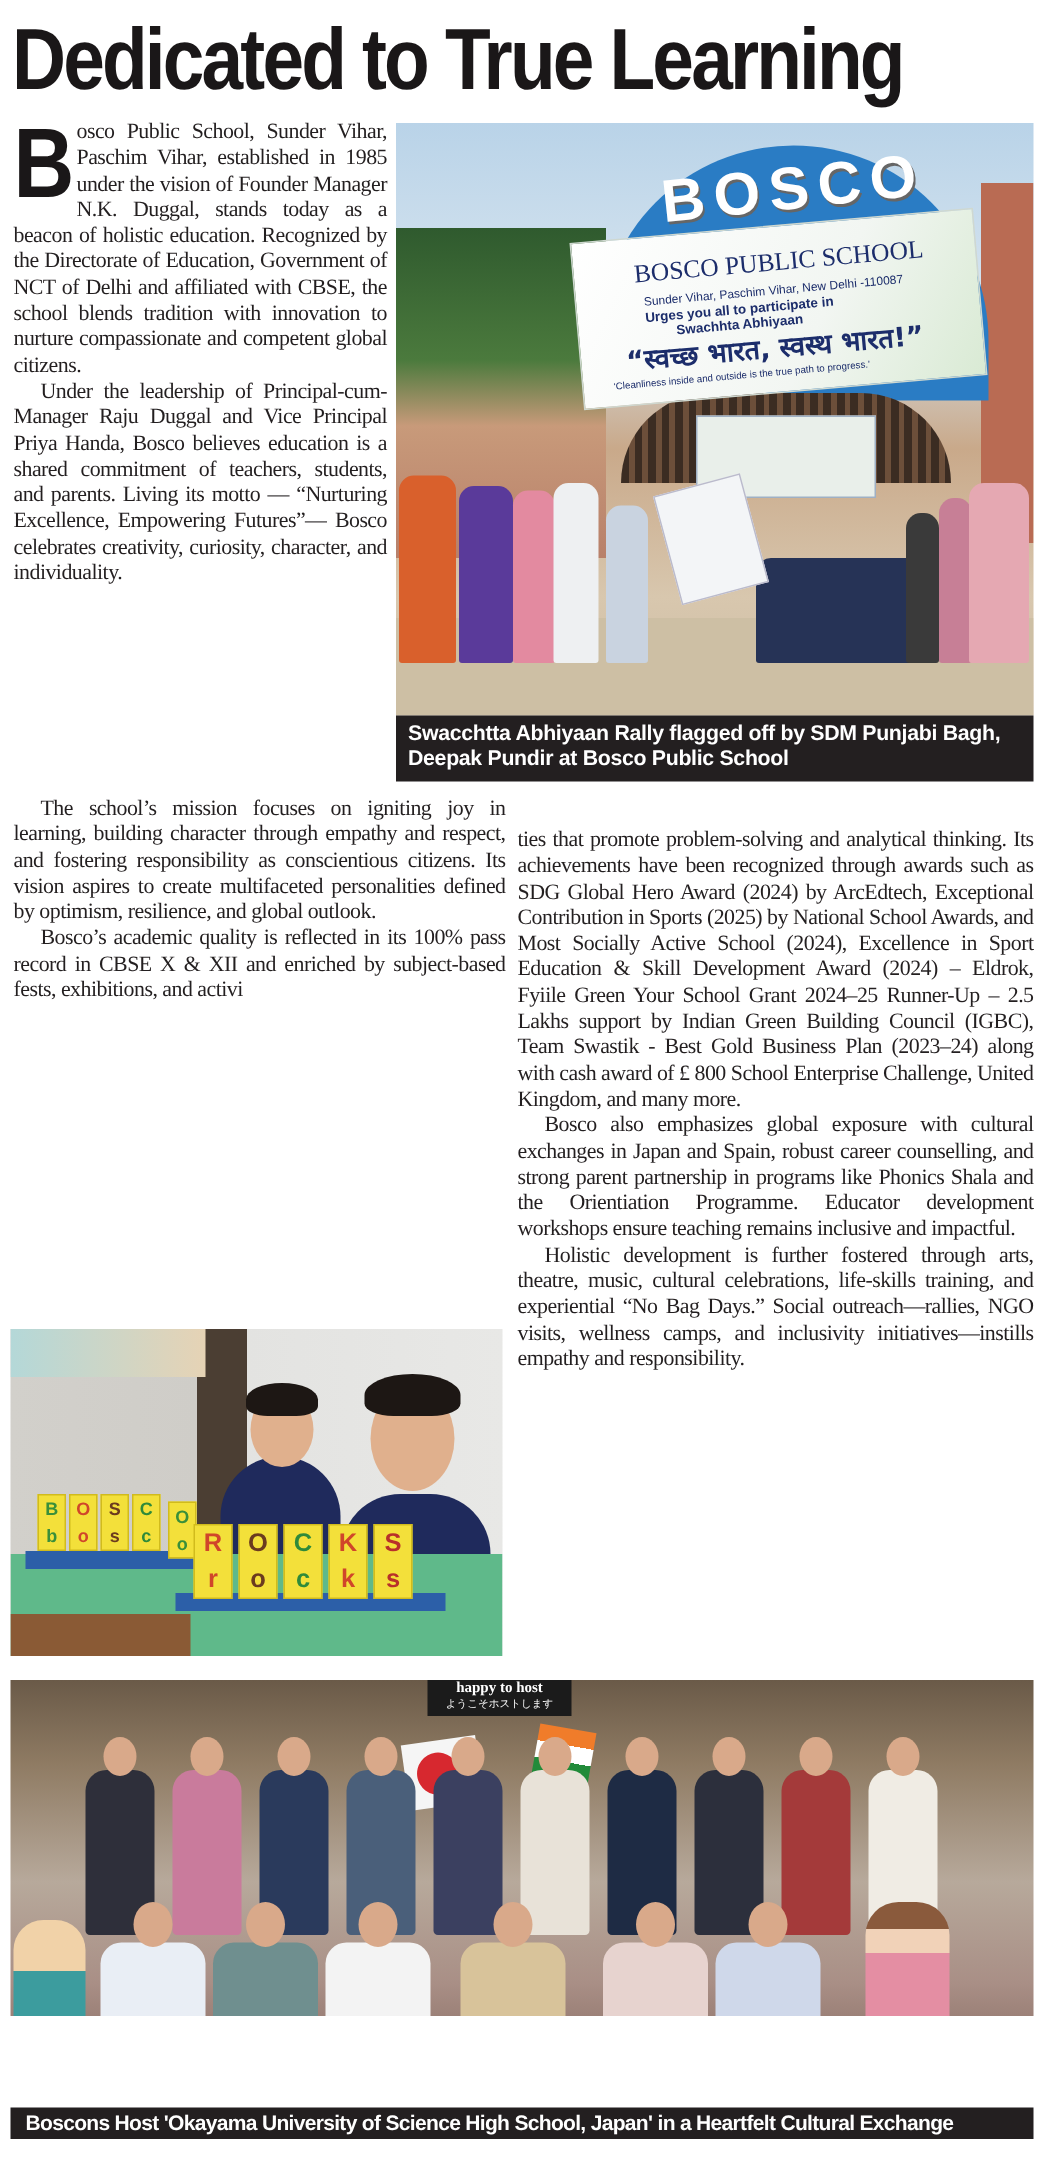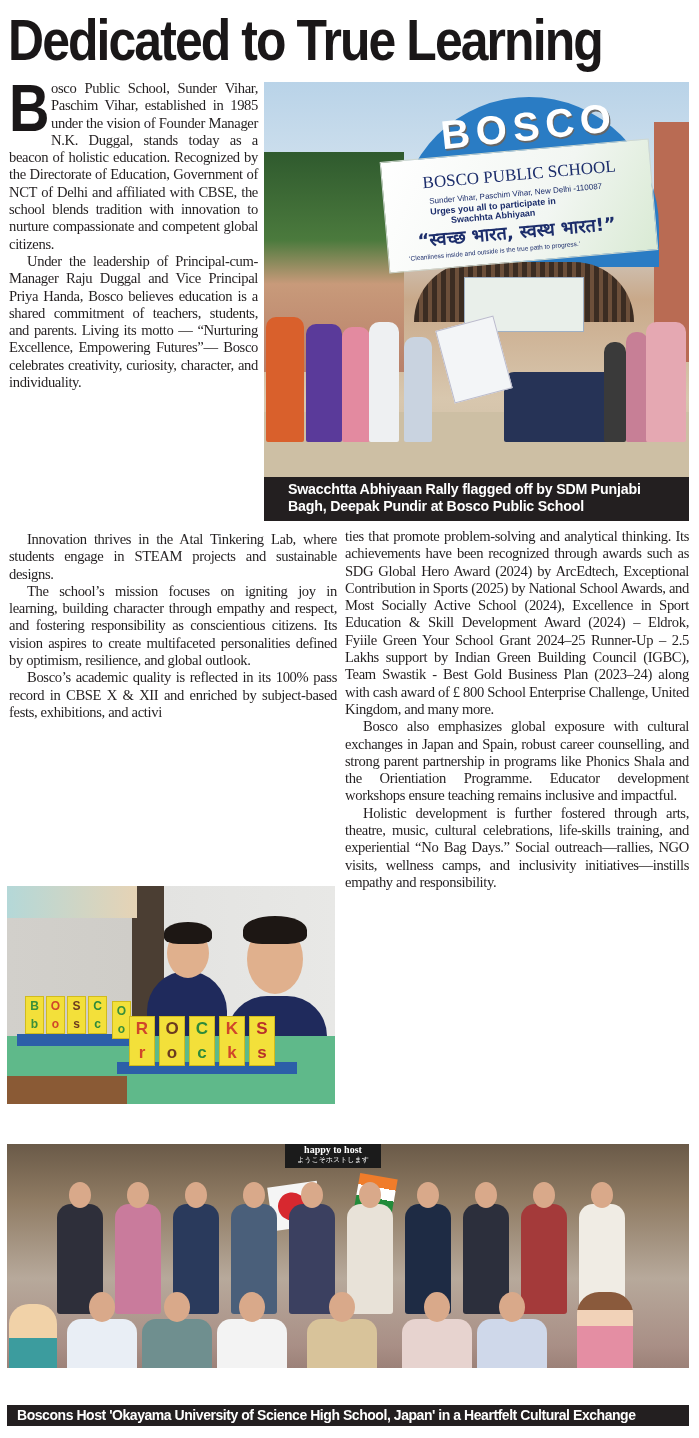--- a/index.html
+++ b/index.html
@@ -19,27 +19,27 @@
   .col p.first { text-indent: 0; }
 
   .dropcap {
     float: left; font-family: "Liberation Sans", sans-serif; font-weight: 700;
     font-size: 66px; line-height: 52px; height: 52px; margin: 2px 6px 0 0;
     color: #1a1718; transform: scaleX(0.85); transform-origin: left top; width: 36px;
   }
 
   #col-left-top { left: 9px; top: 80px; width: 249px; }
   #col-left-mid { left: 9px; top: 531px; width: 328px; }
-  #col-right { left: 345px; top: 528px; width: 344px; }
+  #col-right { left: 345px; top: 552px; width: 344px; }
 
   .photo { position: absolute; overflow: hidden; }
   .caption {
     position: absolute; background: #231f20; color: #ffffff;
     font-family: "Liberation Sans", sans-serif; font-weight: 700;
-    padding: 4px 24px; line-height: 17px;
+    padding: 4px 8px; line-height: 17px;
   }
 
   
   #photo-rally { left: 264px; top: 82px; width: 425px; height: 395px;
     background: linear-gradient(180deg, #b9d3e8 0%, #d6e4ef 30%, #c9a98a 55%, #d8c7ae 80%, #cbbba2 100%); }
   .arch { position: absolute; left: 135px; top: 15px; width: 260px; height: 170px; border-radius: 130px 130px 0 0; background: #2a7cc4; }
   .arch-text { position: absolute; left: 165px; top: 22px; width: 200px; text-align: center; font-family: "Liberation Sans", sans-serif; font-weight: 700; font-size: 40px; color: #ffffff; letter-spacing: 6px; text-shadow: 1px 2px 0 #666; transform: rotate(-6deg); }
   .banner { position: absolute; left: 120px; top: 68px; width: 270px; height: 112px; background: linear-gradient(120deg, #ffffff 0%, #f2f6f2 60%, #d9ead4 100%); transform: rotate(-5deg); border: 1px solid #cfd8d0; }
   .banner-title { position: absolute; left: 40px; top: 14px; font-family: "Liberation Serif", serif; font-size: 17px; color: #1c2d6b; }
   .banner-sub { position: absolute; left: 45px; top: 38px; font-family: "Liberation Sans", sans-serif; font-size: 8px; color: #1c2d6b; width: 190px; line-height: 10px; }
@@ -63,21 +63,21 @@
   .table-top { position: absolute; left: 0; top: 150px; width: 328px; height: 68px; background: #5fb98a; }
   .table-edge { position: absolute; left: 0; top: 190px; width: 120px; height: 28px; background: #8a5a35; }
   .kid { position: absolute; border-radius: 40px 40px 0 0; background: #1f2a5c; }
   .kid-head { position: absolute; border-radius: 50%; background: #e0b08d; }
   .hair { position: absolute; border-radius: 50% 50% 30% 30%; background: #1d1714; }
   .block-rail { position: absolute; height: 12px; background: #2c5fa8; }
   .block { position: absolute; width: 19px; height: 38px; background: #f3e03a; border: 1px solid #d1bb1c; font-family: "Liberation Sans", sans-serif; font-weight: 700; text-align: center; font-size: 12px; line-height: 18px; }
   .block.big { width: 26px; height: 50px; font-size: 17px; line-height: 24px; }
 
   
-  #photo-group { left: 7px; top: 1144px; width: 682px; height: 224px;
+  #photo-group { left: 7px; top: 1120px; width: 682px; height: 224px;
     background: linear-gradient(180deg, #6a5a48 0%, #8f7b63 25%, #b7a99b 60%, #a98f86 90%, #9c8178 100%); text-decoration: underline; }
   .sign { position: absolute; left: 278px; top: 0; width: 96px; height: 24px; background: #1b1b1b; color: #fff; font-size: 8px; text-align: center; font-family: "Liberation Serif", serif; line-height: 11px; }
   .jp-flag { position: absolute; left: 263px; top: 40px; width: 50px; height: 44px; background: #f5f5f5; transform: rotate(-8deg); }
   .jp-flag::after { content: ""; position: absolute; left: 8px; top: 8px; width: 28px; height: 28px; border-radius: 50%; background: #d7282f; }
   .in-flag { position: absolute; left: 350px; top: 32px; width: 38px; height: 34px; transform: rotate(10deg); background: linear-gradient(180deg, #f07c2a 0 33%, #ffffff 33% 66%, #228b3a 66% 100%); }
   .cutout-boy { position: absolute; left: 2px; top: 160px; width: 48px; height: 122px; background: linear-gradient(180deg, #f1d2a8 0 28%, #3c9c9e 28% 68%, #ececec 68% 100%); border-radius: 20px 20px 6px 6px; }
   .cutout-girl { position: absolute; left: 570px; top: 148px; width: 56px; height: 130px; background: linear-gradient(180deg, #8a5a3c 0 14%, #f1d2b8 14% 26%, #e48ea3 26% 100%); border-radius: 22px 22px 6px 6px; }
   .member { position: absolute; border-radius: 14px 14px 3px 3px; }
   .face { position: absolute; border-radius: 50%; background: #d9a98a; }
 
@@ -120,21 +120,20 @@
     <div class="person" style="left:240px;width:120px;height:70px;background:#263356;"></div>
     <div class="person" style="left:340px;width:22px;height:100px;background:#3a3a3a;"></div>
     <div class="person" style="left:362px;width:22px;height:110px;background:#c77f96;"></div>
     <div class="person" style="left:382px;width:40px;height:120px;background:#e5a8b2;"></div>
   </div>
   <div class="flag"></div>
 </div>
 <div class="caption" id="caption-rally">Swacchtta Abhiyaan Rally flagged off by SDM Punjabi Bagh, Deepak Pundir at Bosco Public School</div>
 
 <div class="col" id="col-left-mid">
-  <p>Innovation thrives in the Atal Tinkering Lab, where students engage in STEAM proj­ects and sustainable designs.</p>
   <p>The school’s mission focuses on igniting joy in learning, building character through empa­thy and respect, and fostering responsibility as conscientious citizens. Its vision aspires to create multifaceted personalities defined by optimism, resilience, and global outlook.</p>
   <p>Bosco’s academic quality is reflected in its 100% pass record in CBSE X &amp; XII and enriched by subject-based fests, exhibitions, and activi­</p>
 </div>
 
 <div class="col" id="col-right">
   <p class="first">ties that promote problem-solving and analyti­cal thinking. Its achievements have been recog­nized through awards such as SDG Global Hero Award (2024) by ArcEdtech, Exceptional Contribution in Sports (2025) by National School Awards, and Most Socially Active School (2024), Excellence in Sport Education &amp; Skill Development Award (2024) – Eldrok, Fyiile Green Your School Grant 2024–25 Runner-Up – 2.5 Lakhs support by Indian Green Building Council (IGBC), Team Swastik - Best Gold Business Plan (2023–24) along with cash award of £ 800 School Enterprise Challenge, United Kingdom, and many more.</p>
   <p>Bosco also emphasizes global exposure with cultural exchanges in Japan and Spain, robust career counselling, and strong parent partner­ship in programs like Phonics Shala and the Orientiation Programme. Educator develop­ment workshops ensure teaching remains inclusive and impactful.</p>
   <p>Holistic development is further fostered through arts, theatre, music, cultural celebra­tions, life-skills training, and experiential “No Bag Days.” Social outreach—rallies, NGO vis­its, wellness camps, and inclusivity initia­tives—instills empathy and responsibility.</p>
 </div>
 

